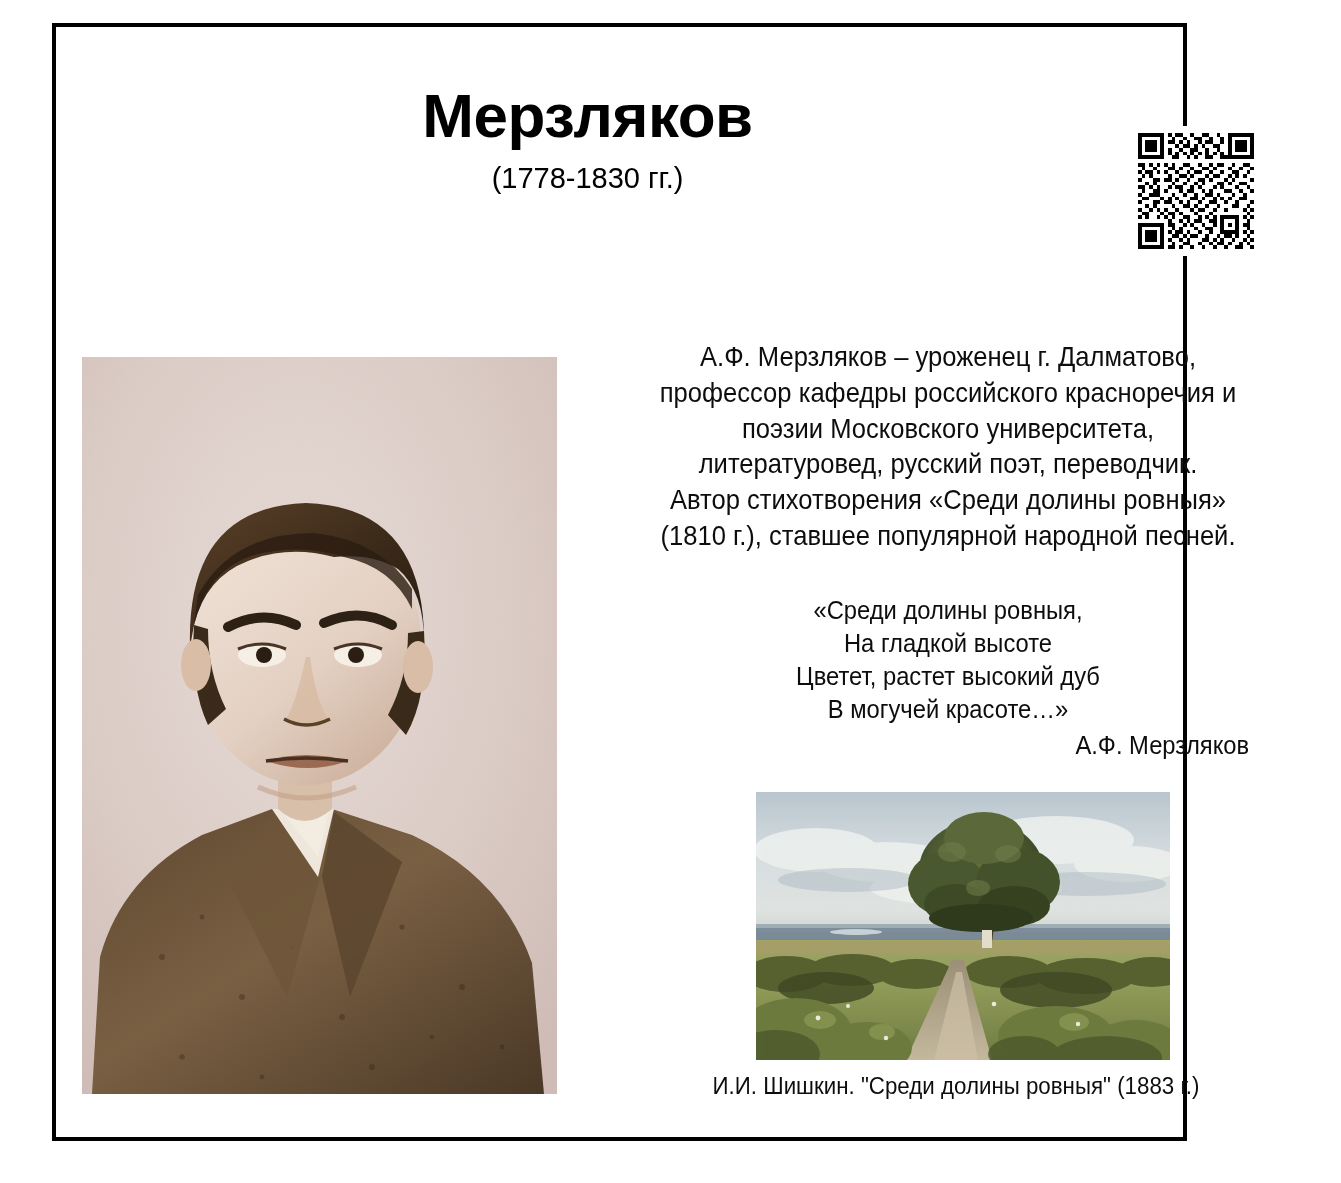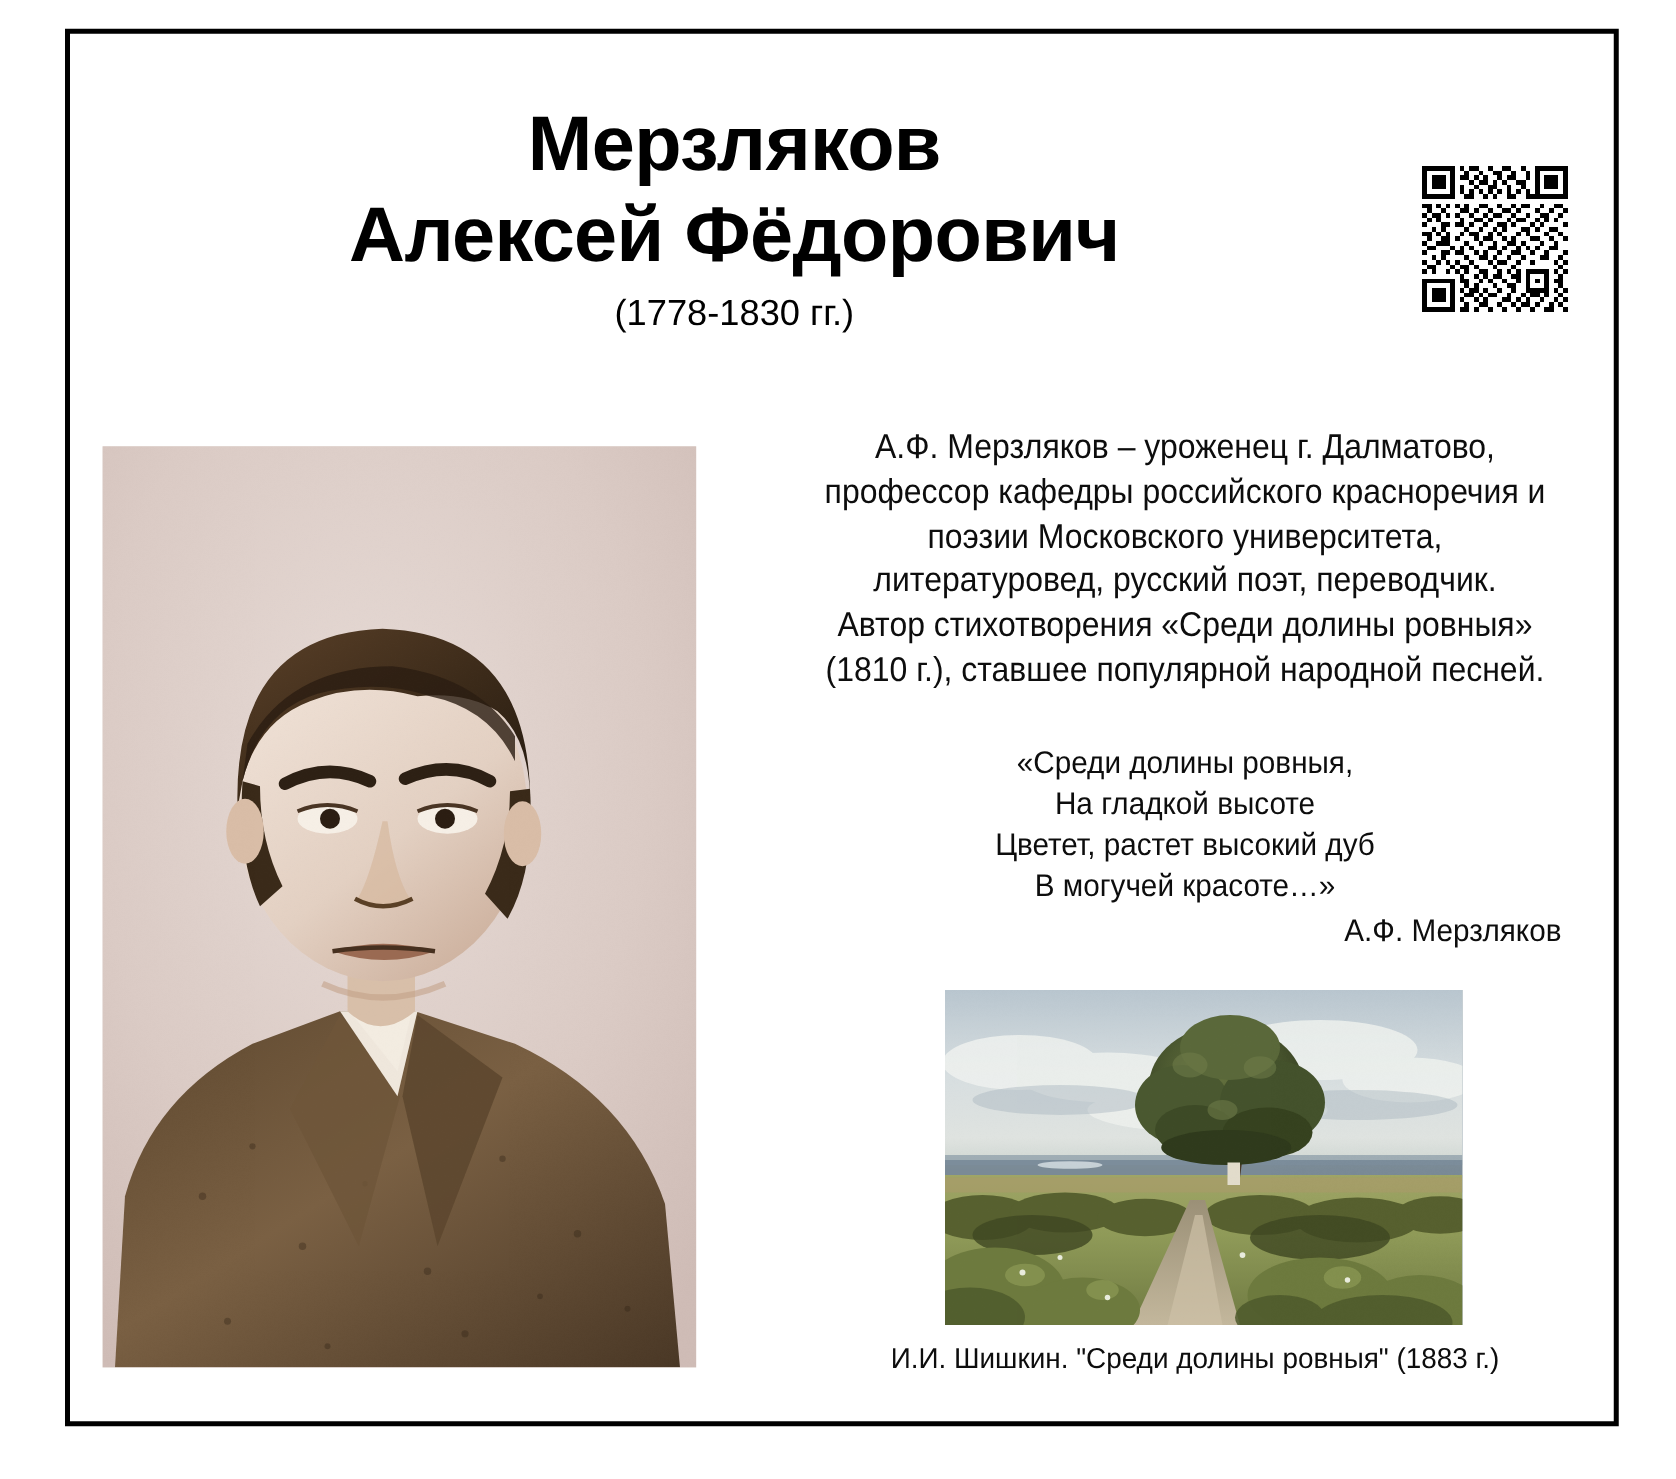--- a/index.html
+++ b/index.html
@@ -13,21 +13,21 @@
     font-family: "Liberation Sans", sans-serif;
     position: relative;
     overflow: hidden;
   }
 
   
   #slide-frame {
     position: absolute;
     left: 52px;
     top: 23px;
-    width: 1243px;
+    width: 1135px;
     height: 1118px;
     border: 4px solid #000000;
     box-sizing: border-box;
     background: #ffffff;
   }
 
   
   #header-block {
     position: absolute;
     left: 0;
@@ -135,21 +135,20 @@
     white-space: nowrap;
   }
 </style>
 </head>
 <body>
 
 <div id="slide-frame">
 
   <div id="header-block">
     <div class="title-line">Мерзляков</div>
-    <div class="title-line">Алексей Фёдорович</div>
     <div id="title-dates">(1778-1830 гг.)</div>
   </div>
 
   <div id="qr-code">
     <svg viewBox="0 0 33 33" shape-rendering="crispEdges">
       <rect width="33" height="33" fill="#ffffff"></rect>
       <g fill="#000000">
 
         <rect x="1" y="1" width="7" height="1"></rect>
           <rect x="1" y="7" width="7" height="1"></rect>

